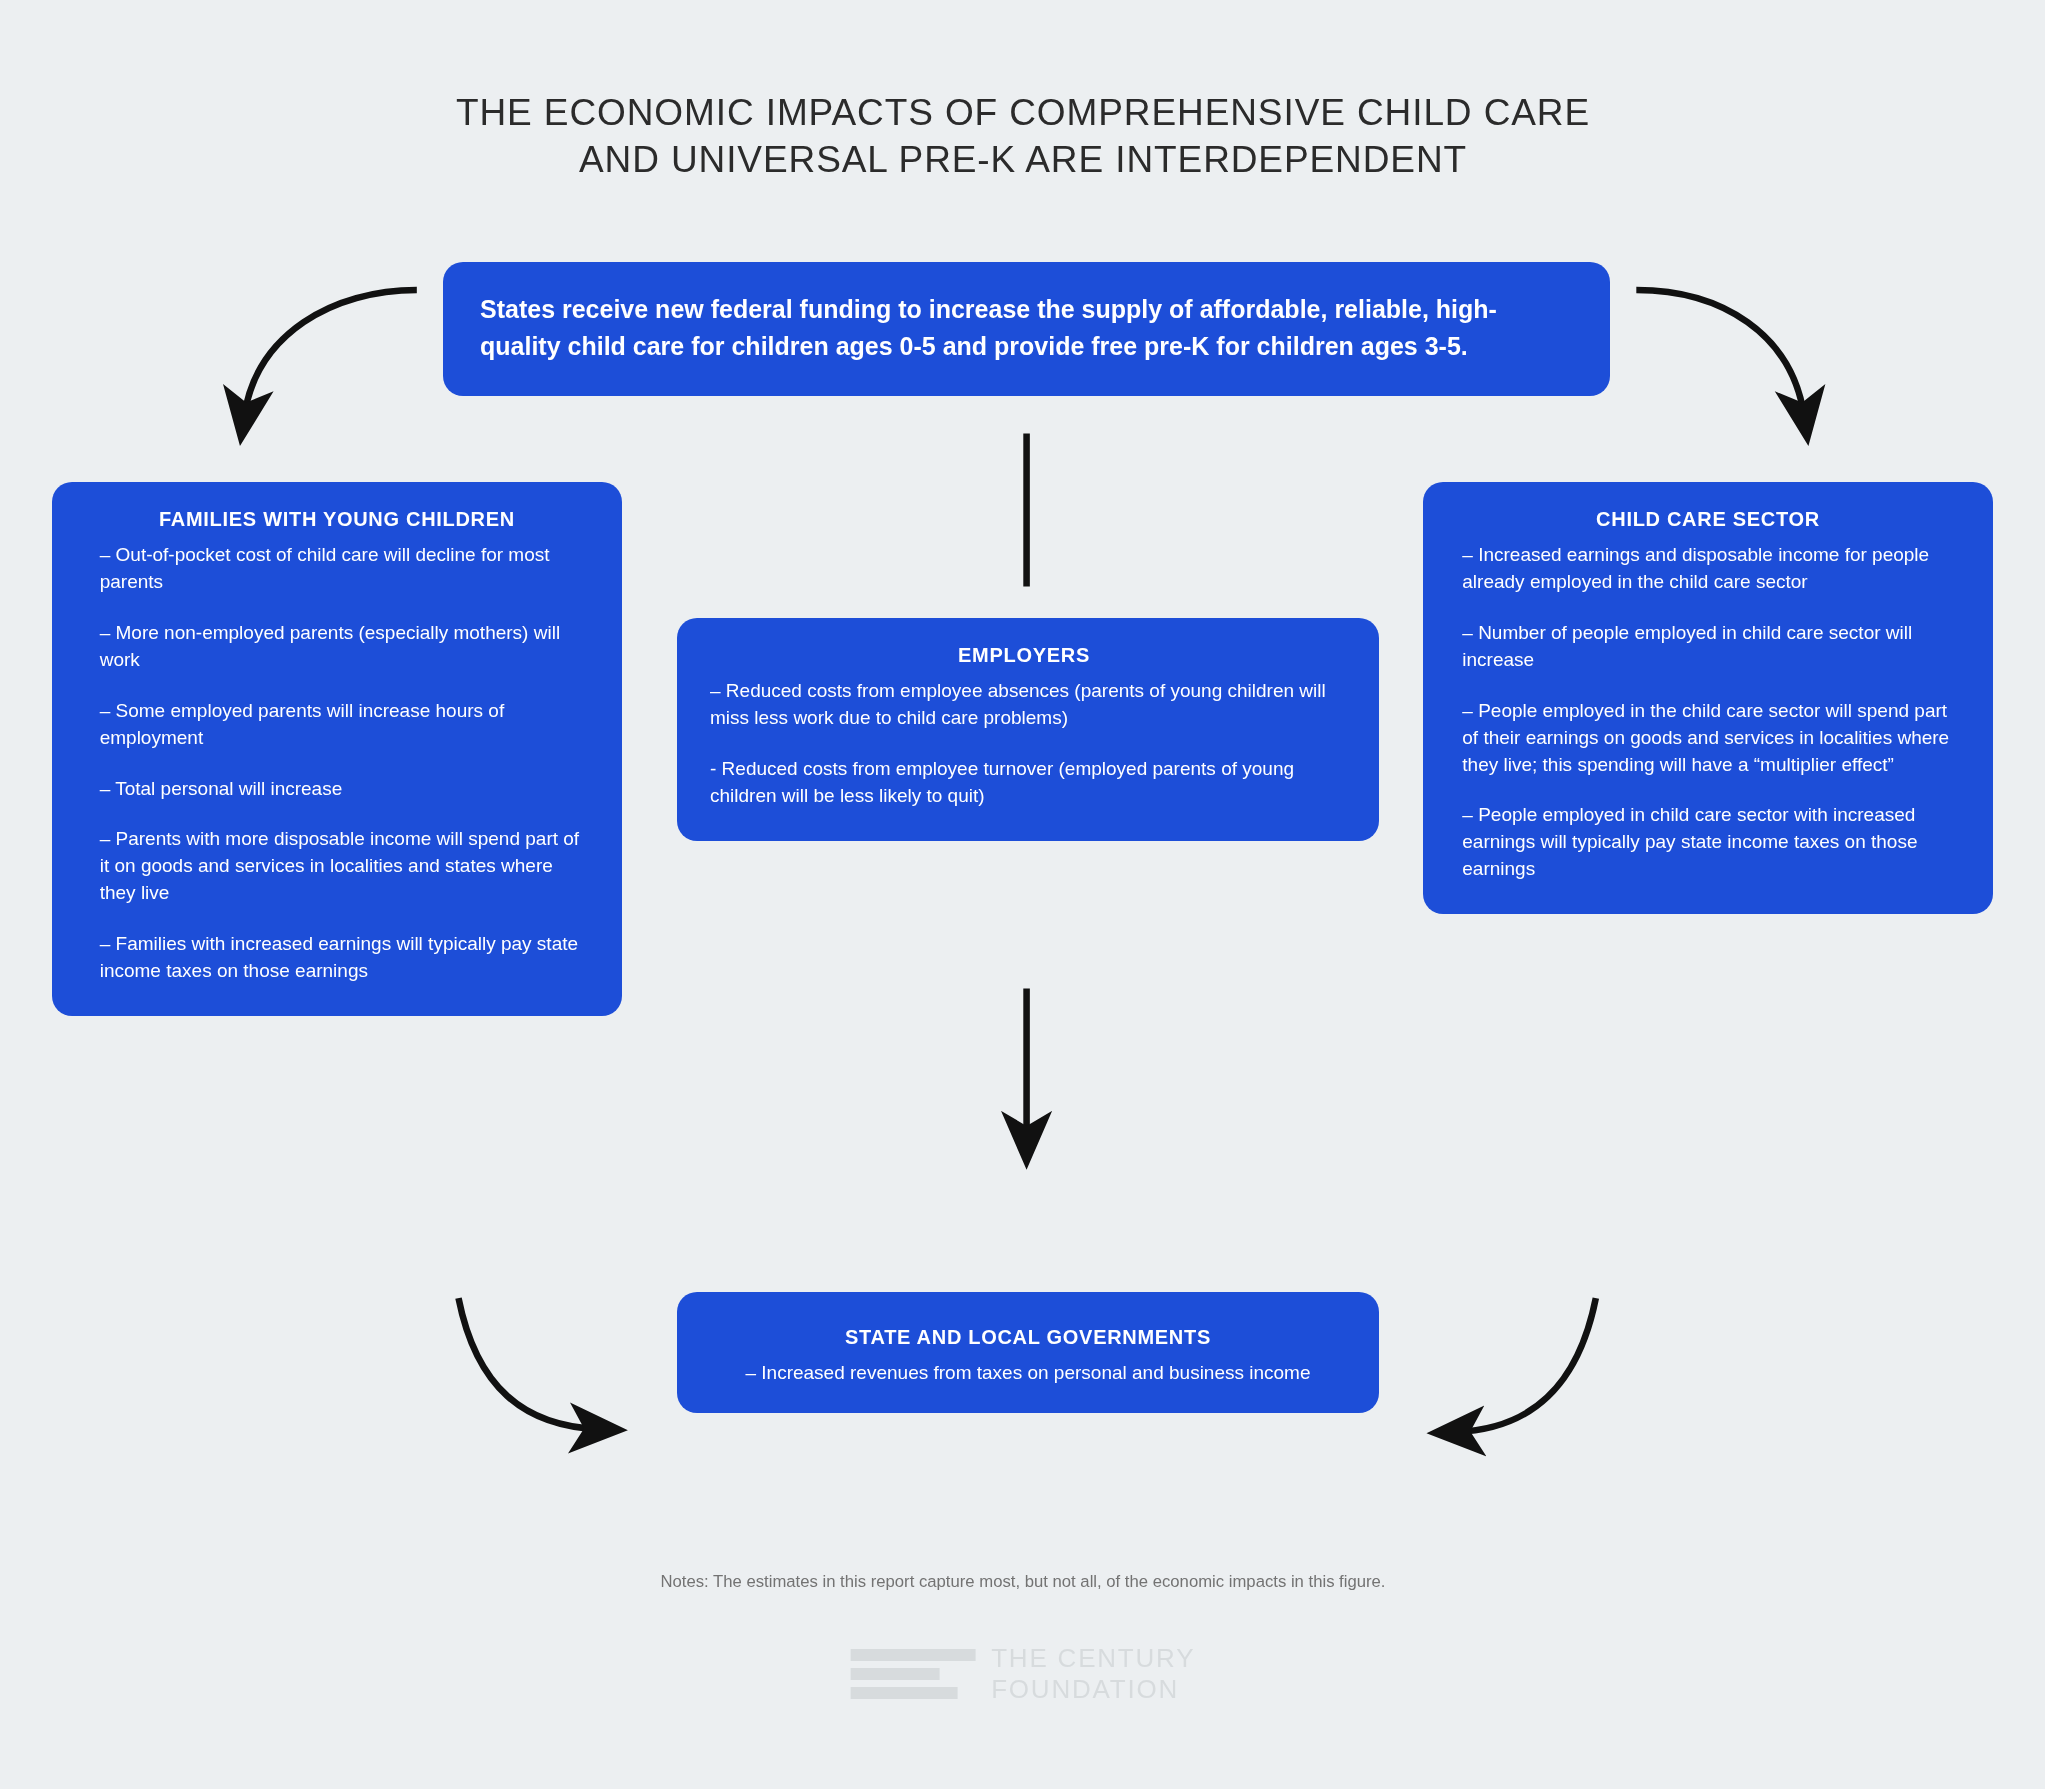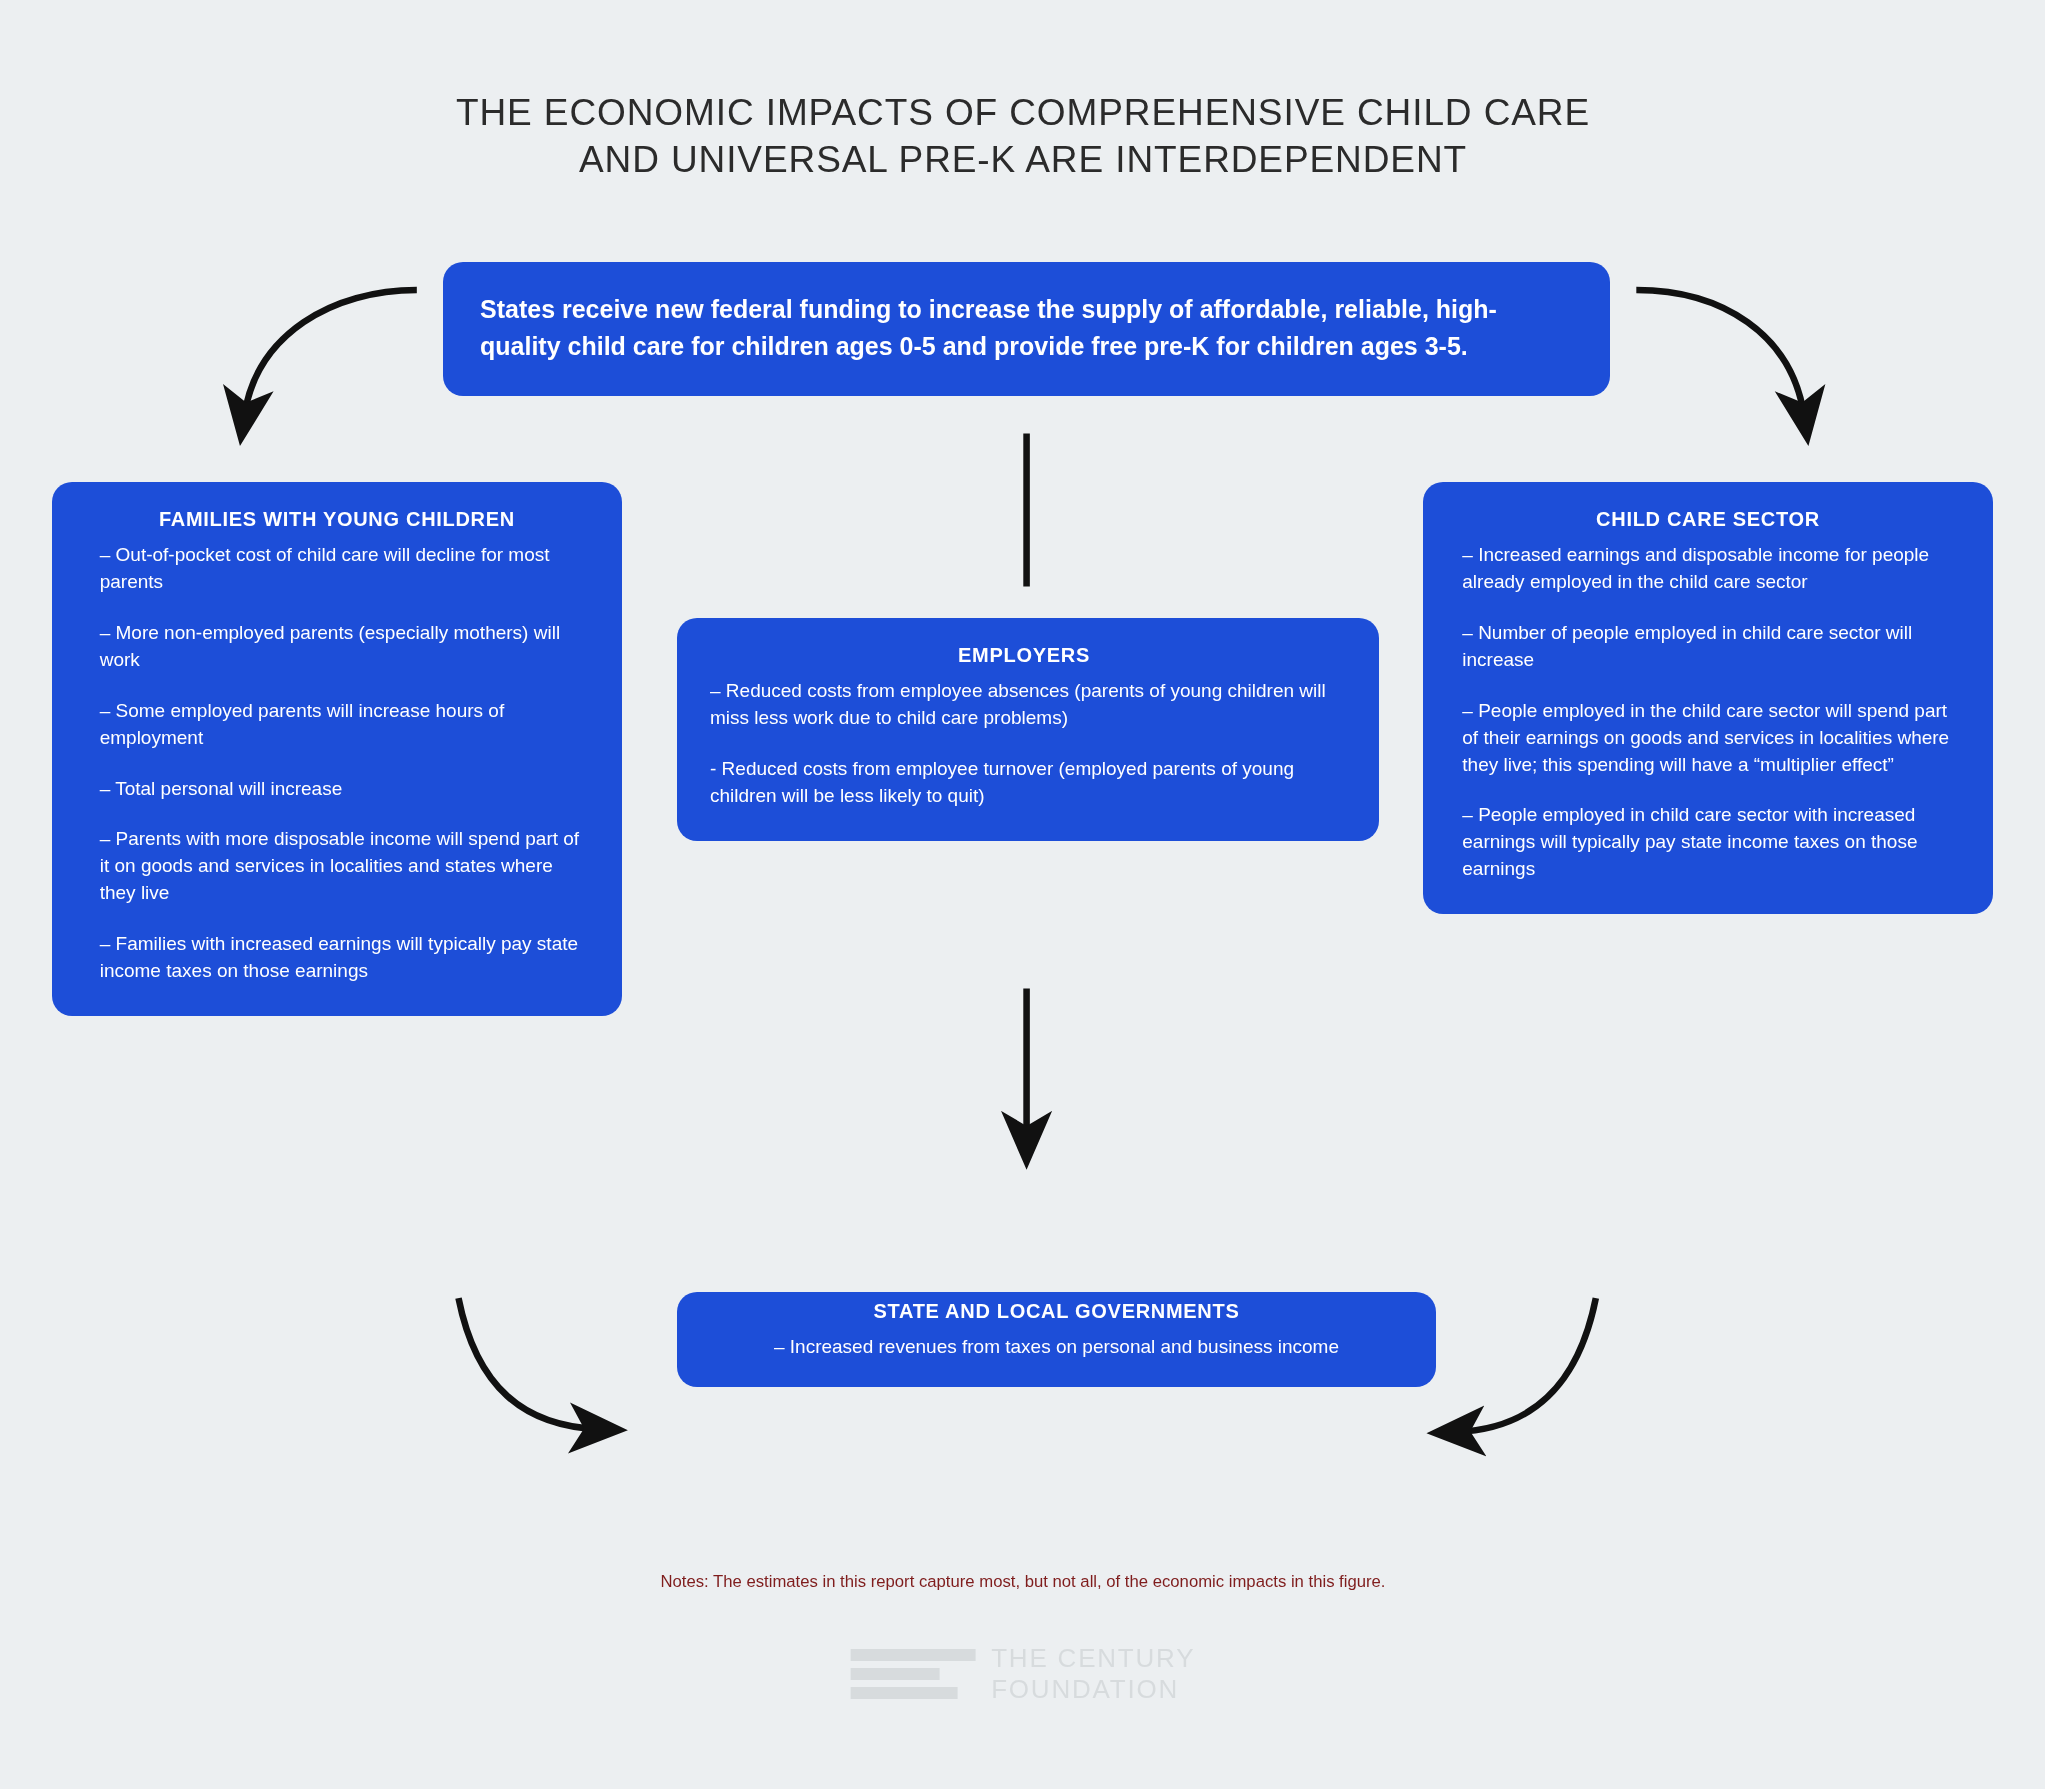--- a/index.html
+++ b/index.html
@@ -101,22 +101,22 @@
     padding: 26px 31px 31px 31px;
   }
   #box-sector .bullet {
     padding-left: 8.3px;
   }
 
   
   #box-gov {
     left: 677px;
     top: 1292px;
-    width: 759px;
-    padding: 8px 33px 26px 33px;
+    width: 702px;
+    padding: 34px 33px 26px 33px;
   }
   #box-gov .bullet {
     text-align: center;
     margin-bottom: 0;
   }
 
   
   .arrows {
     position: absolute;
     inset: 0;
@@ -124,21 +124,21 @@
   }
 
   
   .notes {
     position: absolute;
     top: 1572px;
     left: 0;
     width: 100%;
     text-align: center;
     font-size: 16.7px;
-    color: #7f1d1d;
+    color: #737373;
   }
   .logo {
     position: absolute;
     top: 1643px;
     left: 50%;
     transform: translateX(-50%);
     display: flex;
     align-items: center;
     gap: 15.5px;
     opacity: 0.5;

